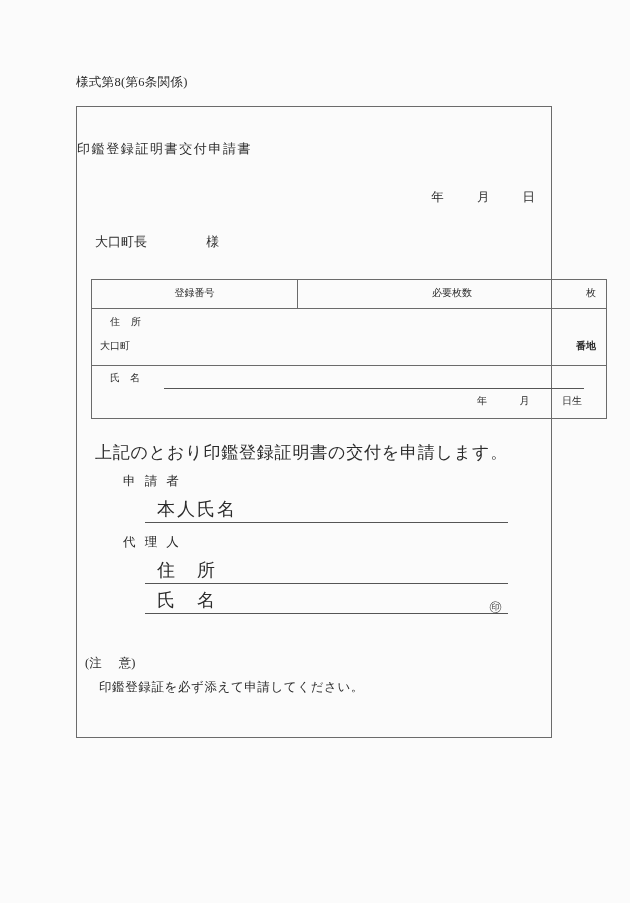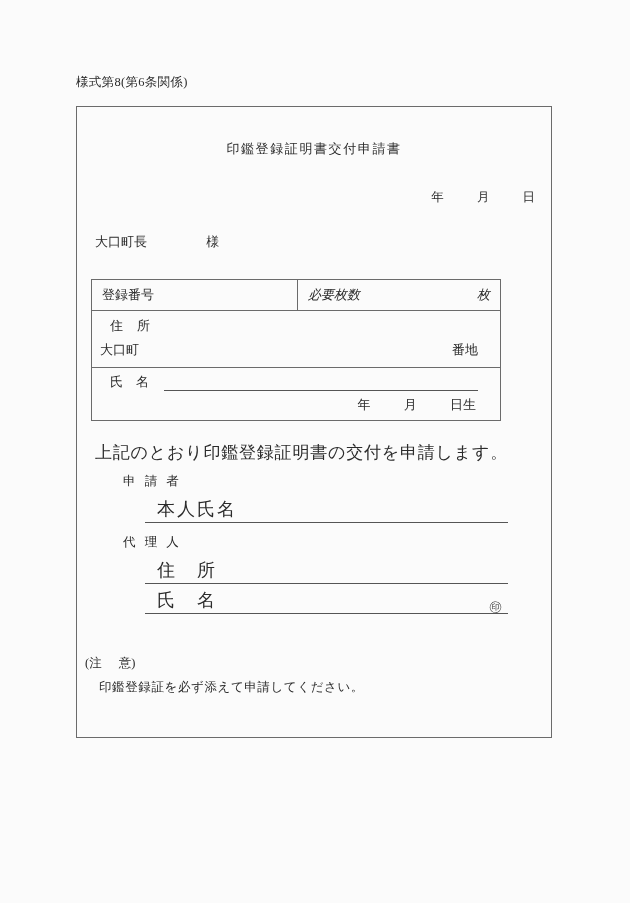--- a/index.html
+++ b/index.html
@@ -40,21 +40,20 @@
     box-sizing: border-box;
     background: transparent;
   }
 
   
   .doc-title {
     position: absolute;
     left: 0;
     right: 0;
     top: 33px;
-    text-align: center;
     font-size: 13px;
     letter-spacing: 1.6px;
   }
 
   
   .date-line {
     position: absolute;
     right: 16px;
     top: 82px;
     font-size: 12.5px;
@@ -71,59 +70,61 @@
     font-size: 13px;
     white-space: nowrap;
   }
   .addressee .sama { margin-left: 56px; }
 
   
   .info-table {
     position: absolute;
     left: 14px;
     top: 172px;
-    width: 410px;
+    width: 516px;
     border-collapse: collapse;
     table-layout: fixed;
-    font-size: 13px;
+    font-size: 10px;
+    text-align: center;
   }
   .info-table td {
     border: 1px solid #6b6b6b;
     padding: 0;
     vertical-align: top;
   }
   .cell-pad {
     padding: 6px 10px 6px 10px;
   }
 
   .row1 td { height: 28px; }
   .cell-regnum { width: 205px; }
-  .cell-copies { position: relative; font-style: italic; }
+  .cell-copies { position: relative; }
   .copies-unit {
     position: absolute;
     right: 10px;
     top: 6px;
   }
 
   .row2 td { height: 56px; position: relative; }
   .addr-label {
     position: absolute;
     left: 18px;
     top: 6px;
     letter-spacing: 0.5px;
   }
   .addr-town {
     position: absolute;
     left: 8px;
     top: 30px;
   }
   .addr-banchi {
     position: absolute;
-    right: 22px;
+    right: 10px;
     top: 30px;
+    font-weight: bold;
   }
 
   .row3 td { height: 52px; position: relative; }
   .name-label {
     position: absolute;
     left: 18px;
     top: 5px;
   }
   .name-rule {
     position: absolute;

